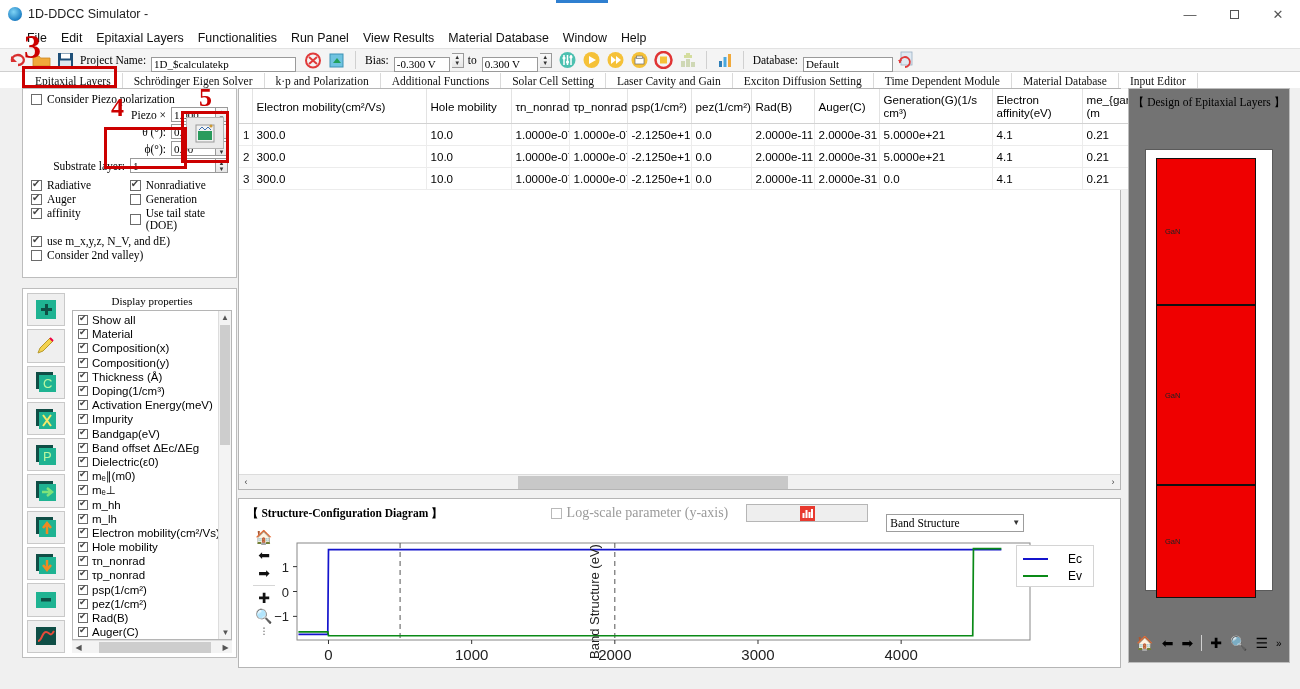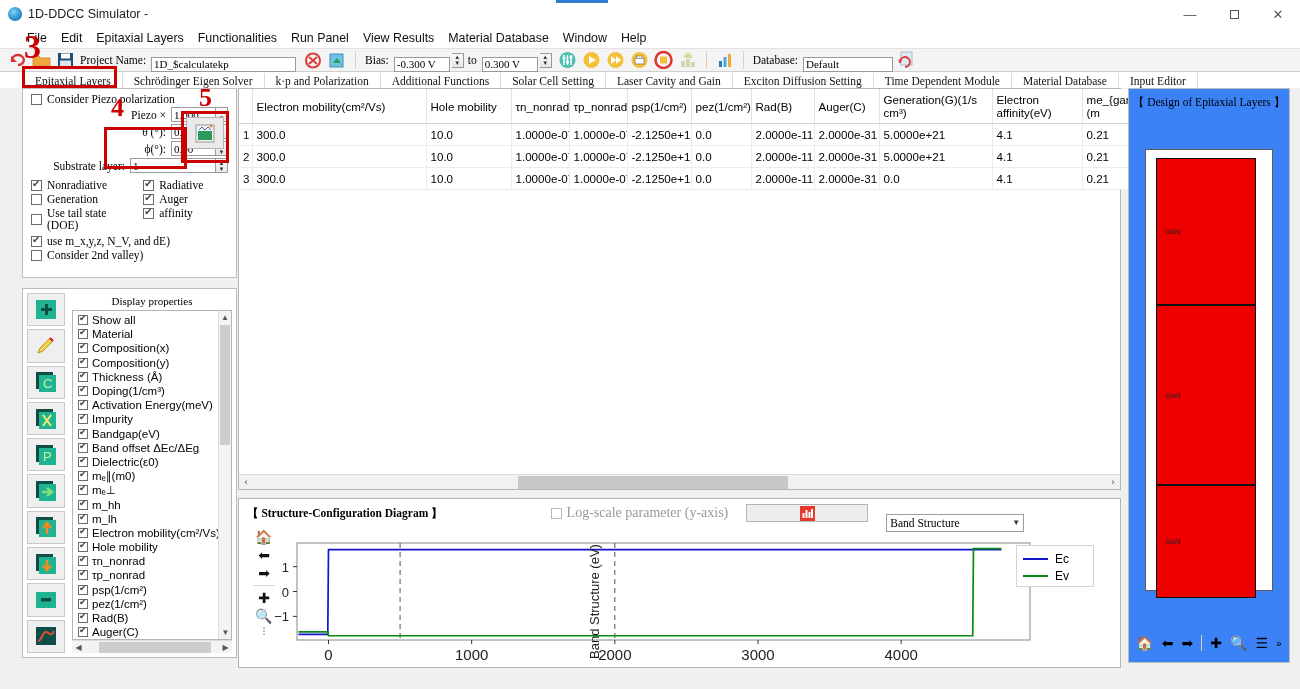--- a/index.html
+++ b/index.html
@@ -120,27 +120,27 @@
   
   #plotarea { position:absolute; left:0; top:28px; width:881px; height:140px; }
   #plot-tools { position:absolute; left:8px; top:2px; width:34px; display:flex; flex-direction:column;
                 align-items:center; gap:2px; font-size:14px; color:#111; }
   #plot-tools .tsep { width:22px; height:1px; background:#d6d6d6; margin:2px 0; }
   #ylab { position:absolute; left:334px; top:12px; width:16px; height:120px; }
   #ylab span { display:block; transform:rotate(-90deg); transform-origin:left top; white-space:nowrap;
                position:absolute; left:14px; top:120px; font-size:13px; color:#222; }
   #legend { position:absolute; right:26px; top:18px; width:78px; height:42px; border:1px solid #d4d4d4;
             background:#fff; padding:4px 6px; }
-  .lgrow { display:flex; align-items:center; gap:7px; height:17px; }
+  .lgrow { display:flex; align-items:center; gap:20px; height:17px; }
   .lgline { width:25px; height:2px; }
   .lgtxt { font-size:12px; }
 
   
   #rightcol { position:absolute; left:1128px; top:0; width:162px; height:580px; }
-  #designbox { height:575px; background:#3b82f6; border:1px solid #bdbdbd; position:relative; }
+  #designbox { height:575px; background:#737373; border:1px solid #bdbdbd; position:relative; }
   #design-title { text-align:center; font-size:11.5px; font-family:"Liberation Serif", serif; padding:6px 0; }
   #stack { position:absolute; left:16px; top:60px; width:128px; height:442px; border:1px solid #5a5a5a; background:#fff; }
   .layer { position:absolute; left:10px; width:100px; background:#ef0000; border:1px solid #111;
            font-size:7.5px; color:#222; }
   .layer span { position:absolute; left:8px; top:50%; transform:translateY(-50%); }
   #design-tools { position:absolute; left:0; bottom:6px; width:160px; height:26px; display:flex;
                   align-items:center; justify-content:center; gap:8px; font-size:14px; }
   #design-tools .tsep { width:1px; height:16px; background:#d0d0d0; }
 </style>
 </head>
@@ -331,46 +331,46 @@
       <div class="numrow">
         <label>Substrate layer:</label>
         <input class="numfield" style="width: 86px;" value="1">
         <div class="spin">
             <i>▲</i>
             <i>▼</i>
           </div>
       </div>
 
       <div style="display:flex;gap:14px;margin-top:4px;">
+        <div style="width:95px">
+          <div class="cbrow">
+            <span class="cb checked"></span>
+            <span>Radiative</span>
+          </div>
+          <div class="cbrow">
+            <span class="cb checked"></span>
+            <span>Auger</span>
+          </div>
+          <div class="cbrow">
+            <span class="cb checked"></span>
+            <span>affinity</span>
+          </div>
+        </div>
         <div style="width:110px">
           <div class="cbrow">
             <span class="cb checked"></span>
             <span>Nonradiative</span>
           </div>
           <div class="cbrow">
             <span class="cb"></span>
             <span>Generation</span>
           </div>
           <div class="cbrow">
             <span class="cb"></span>
             <span>Use tail state (DOE)</span>
-          </div>
-        </div>
-        <div style="width:95px">
-          <div class="cbrow">
-            <span class="cb checked"></span>
-            <span>Radiative</span>
-          </div>
-          <div class="cbrow">
-            <span class="cb checked"></span>
-            <span>Auger</span>
-          </div>
-          <div class="cbrow">
-            <span class="cb checked"></span>
-            <span>affinity</span>
           </div>
         </div>
       </div>
       <div class="cbrow">
         <span class="cb checked"></span>
         <span>use m_x,y,z, N_V, and dE)</span>
       </div>
       <div class="cbrow">
         <span class="cb"></span>
         <span>Consider 2nd valley)</span>

